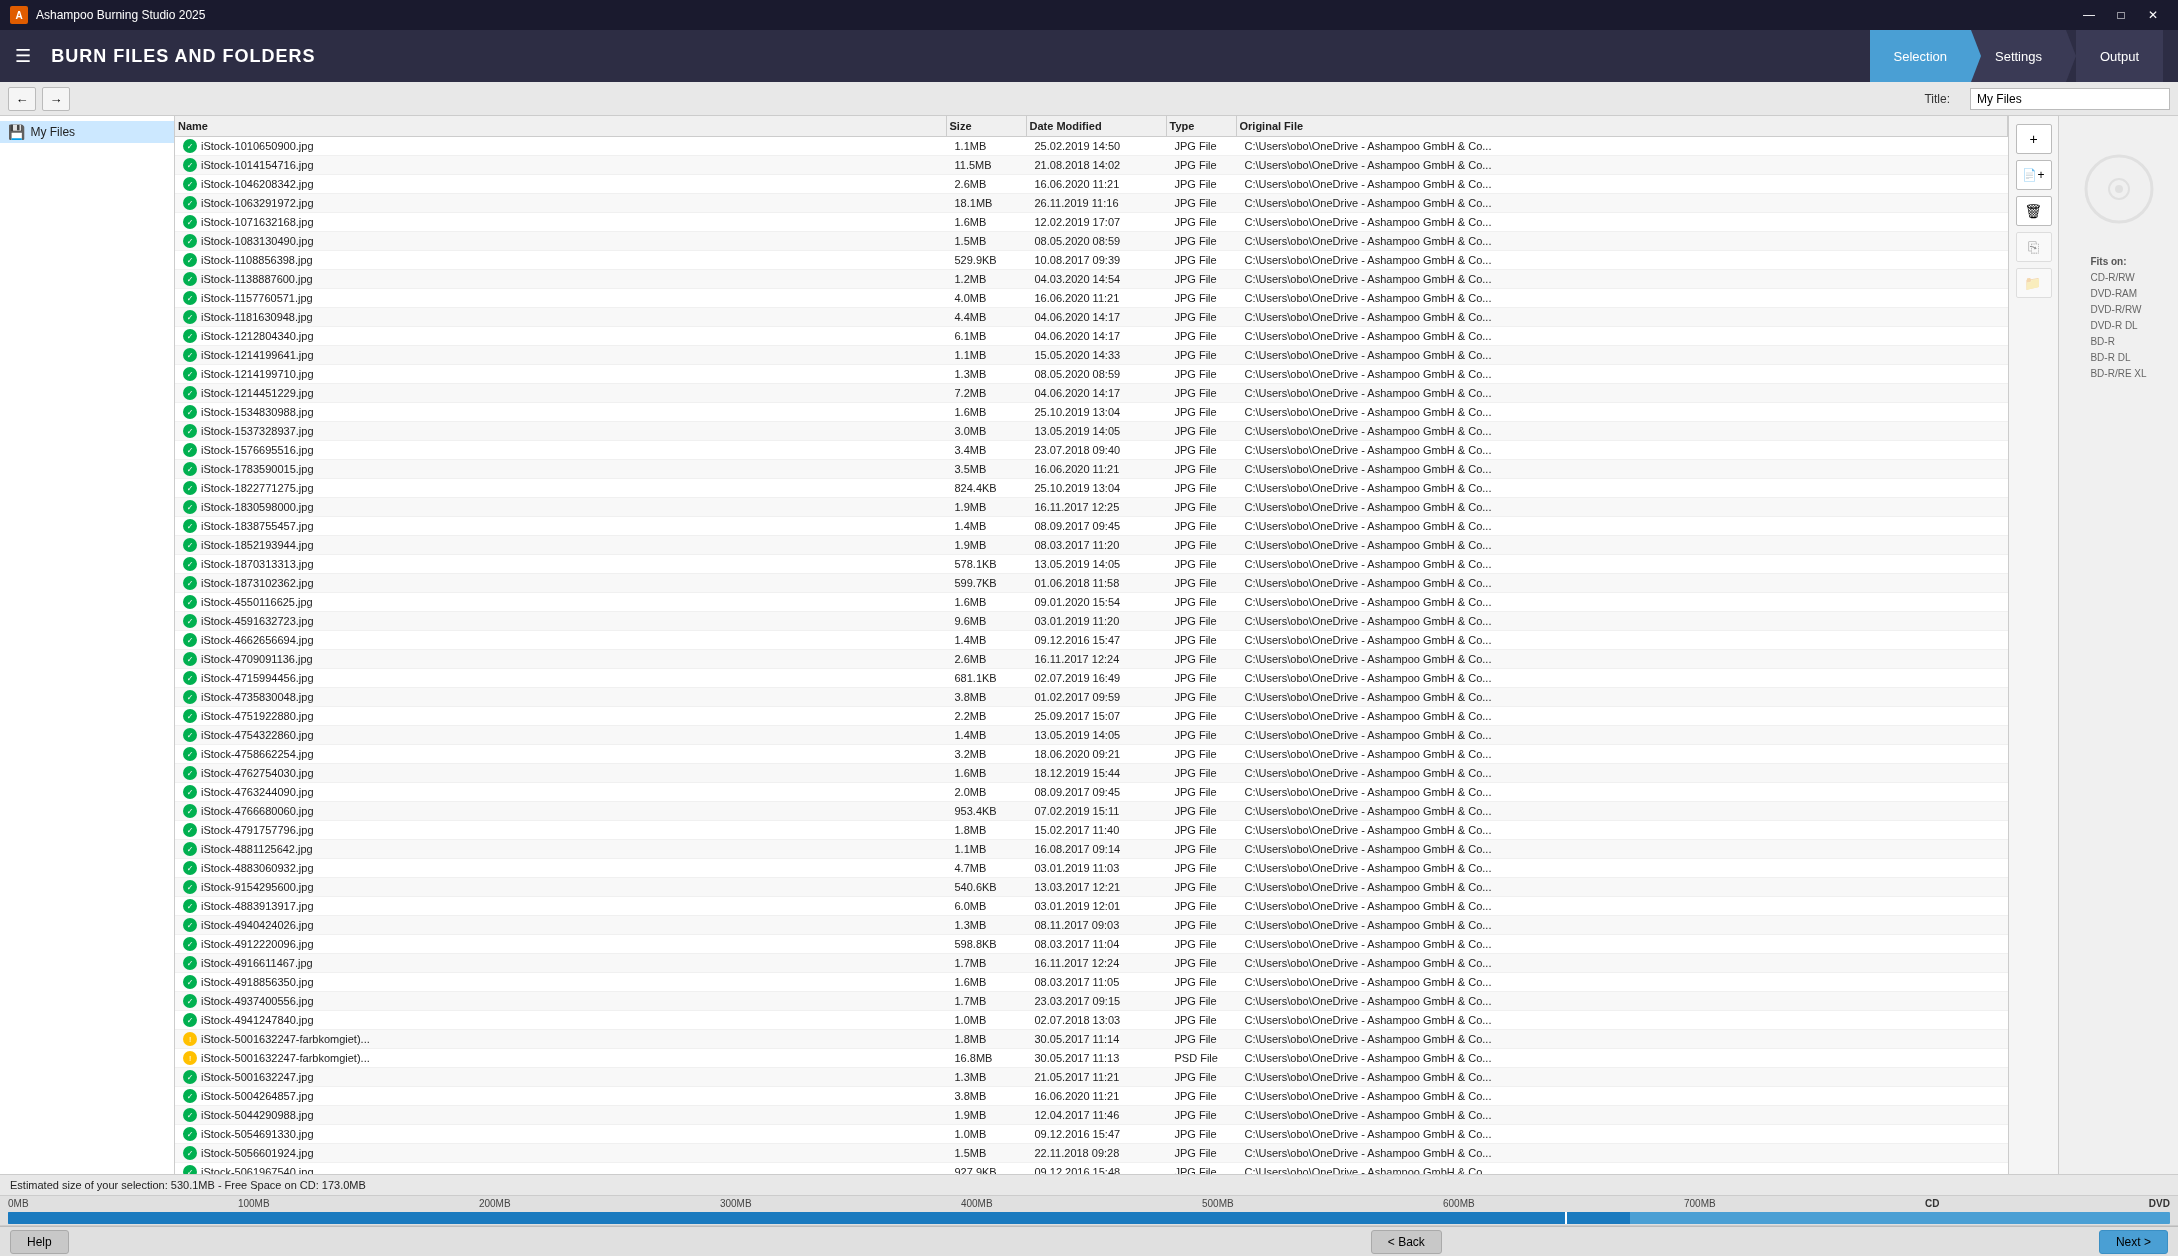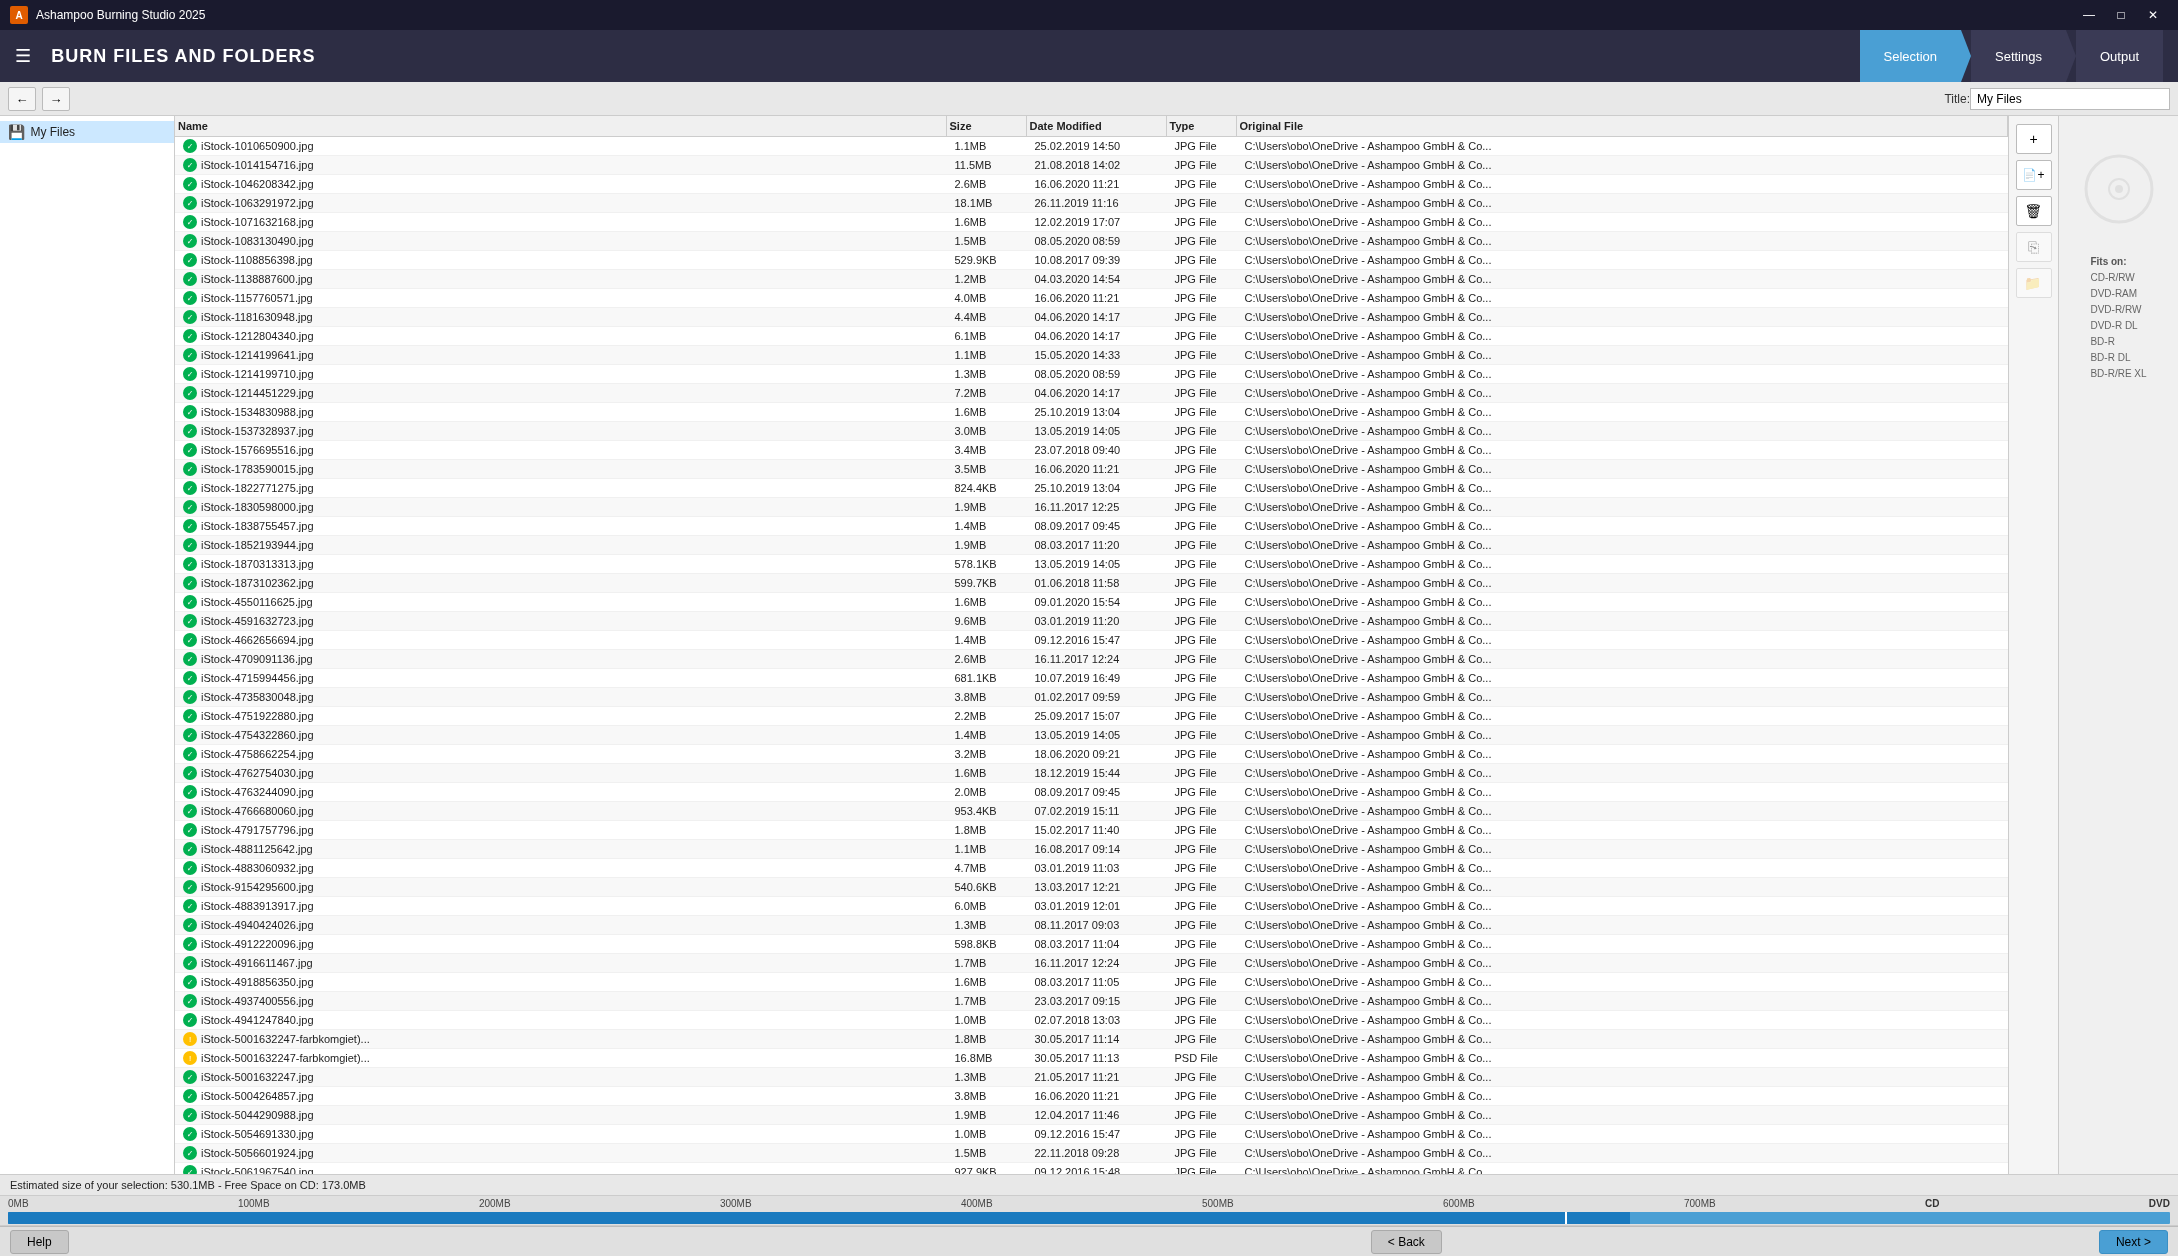--- a/index.html
+++ b/index.html
@@ -131,21 +131,21 @@
       display: flex;
       align-items: center;
       justify-content: center;
       font-size: 13px;
       border-radius: 2px;
     }
     .title-bar-right {
       margin-left: auto;
       display: flex;
       align-items: center;
-      gap: 0;
+      gap: 20px;
       font-size: 12px;
       color: #333;
     }
     .title-input {
       border: 1px solid #bbb;
       padding: 2px 6px;
       height: 22px;
       font-size: 12px;
       width: 200px;
       background: white;
@@ -394,21 +394,21 @@
 </div>
 
 <div id="header">
   <span class="menu-icon">☰</span>
   <span class="app-title">BURN FILES AND FOLDERS</span>
   <div class="nav-tabs">
     <div class="nav-tab active">
       <span>Selection</span>
       <div class="arrow"></div>
     </div>
-    <div class="nav-tab inactive" style="margin-left:10px;">
+    <div class="nav-tab inactive" style="margin-left:0;">
       <span>Settings</span>
       <div class="arrow"></div>
     </div>
     <div class="nav-tab inactive" style="margin-left:10px;">
       <span>Output</span>
     </div>
   </div>
 </div>
 
 <div id="toolbar">
@@ -722,21 +722,21 @@
       <div class="fc">16.11.2017 12:24</div>
       <div class="fc">JPG File</div>
       <div class="fc">C:\Users\obo\OneDrive - Ashampoo GmbH &amp; Co...</div>
     </div>
         <div class="file-row">
       <div class="fc">
         <span class="file-check">✓</span>
         <span>iStock-4715994456.jpg</span>
       </div>
       <div class="fc">681.1KB</div>
-      <div class="fc">10.07.2019 16:49</div>
+      <div class="fc">02.07.2019 16:49</div>
       <div class="fc">JPG File</div>
       <div class="fc">C:\Users\obo\OneDrive - Ashampoo GmbH &amp; Co...</div>
     </div>
         <div class="file-row">
       <div class="fc">
         <span class="file-check">✓</span>
         <span>iStock-4735830048.jpg</span>
       </div>
       <div class="fc">3.8MB</div>
       <div class="fc">01.02.2017 09:59</div>

